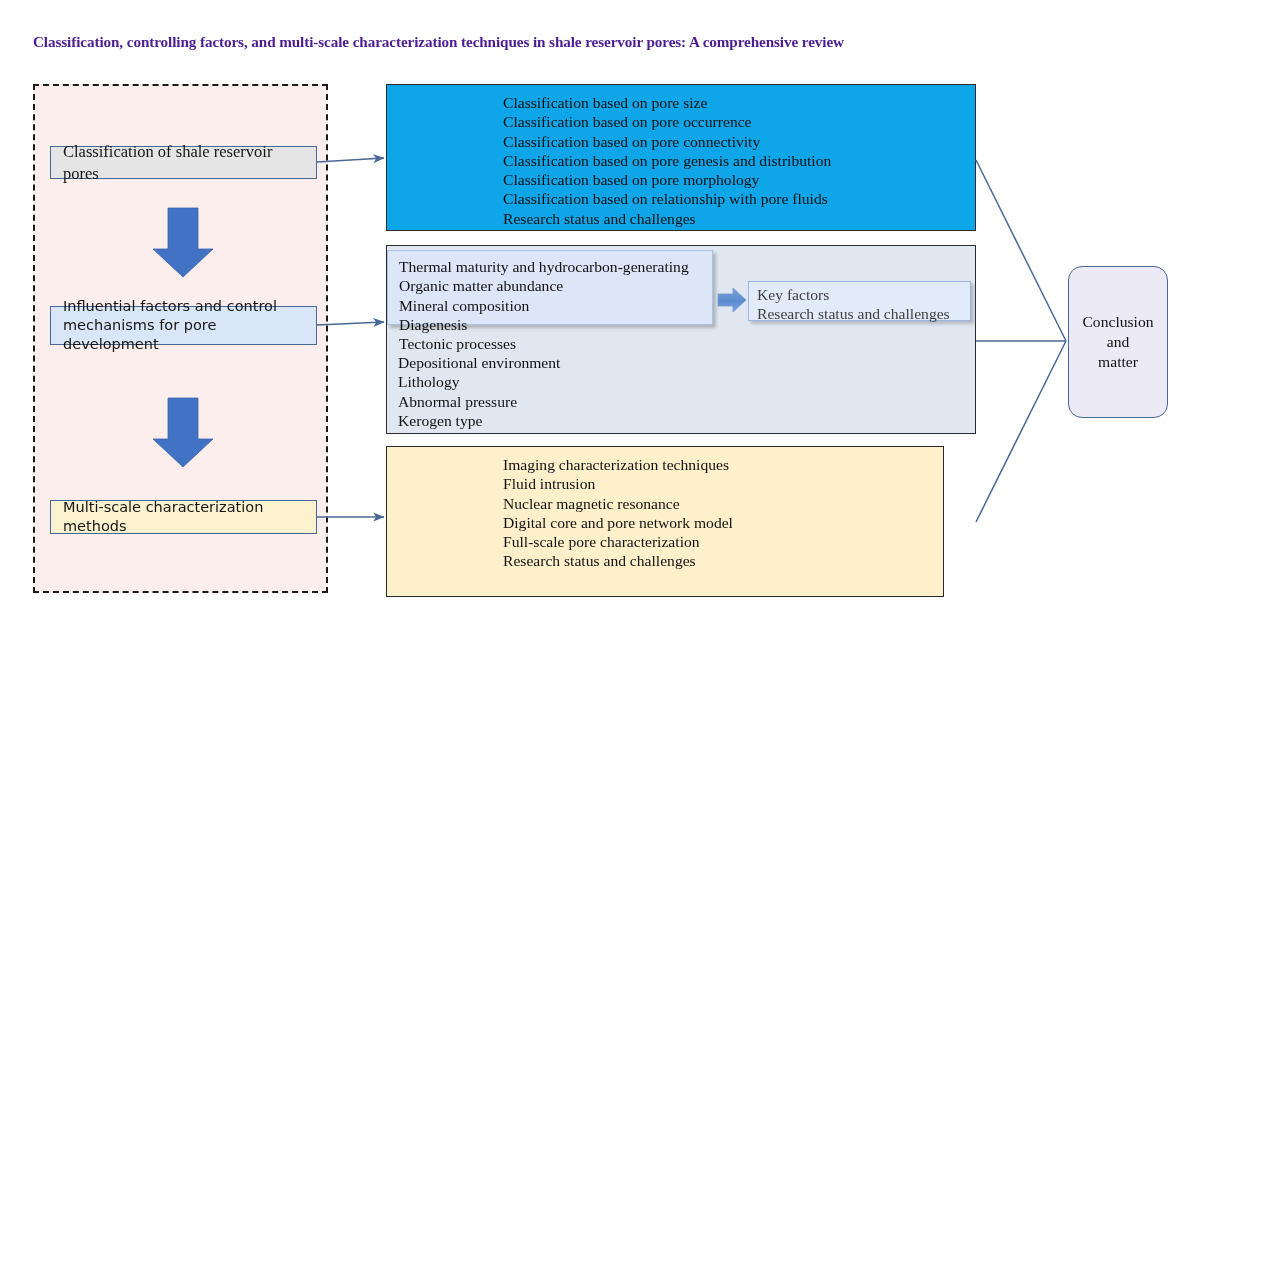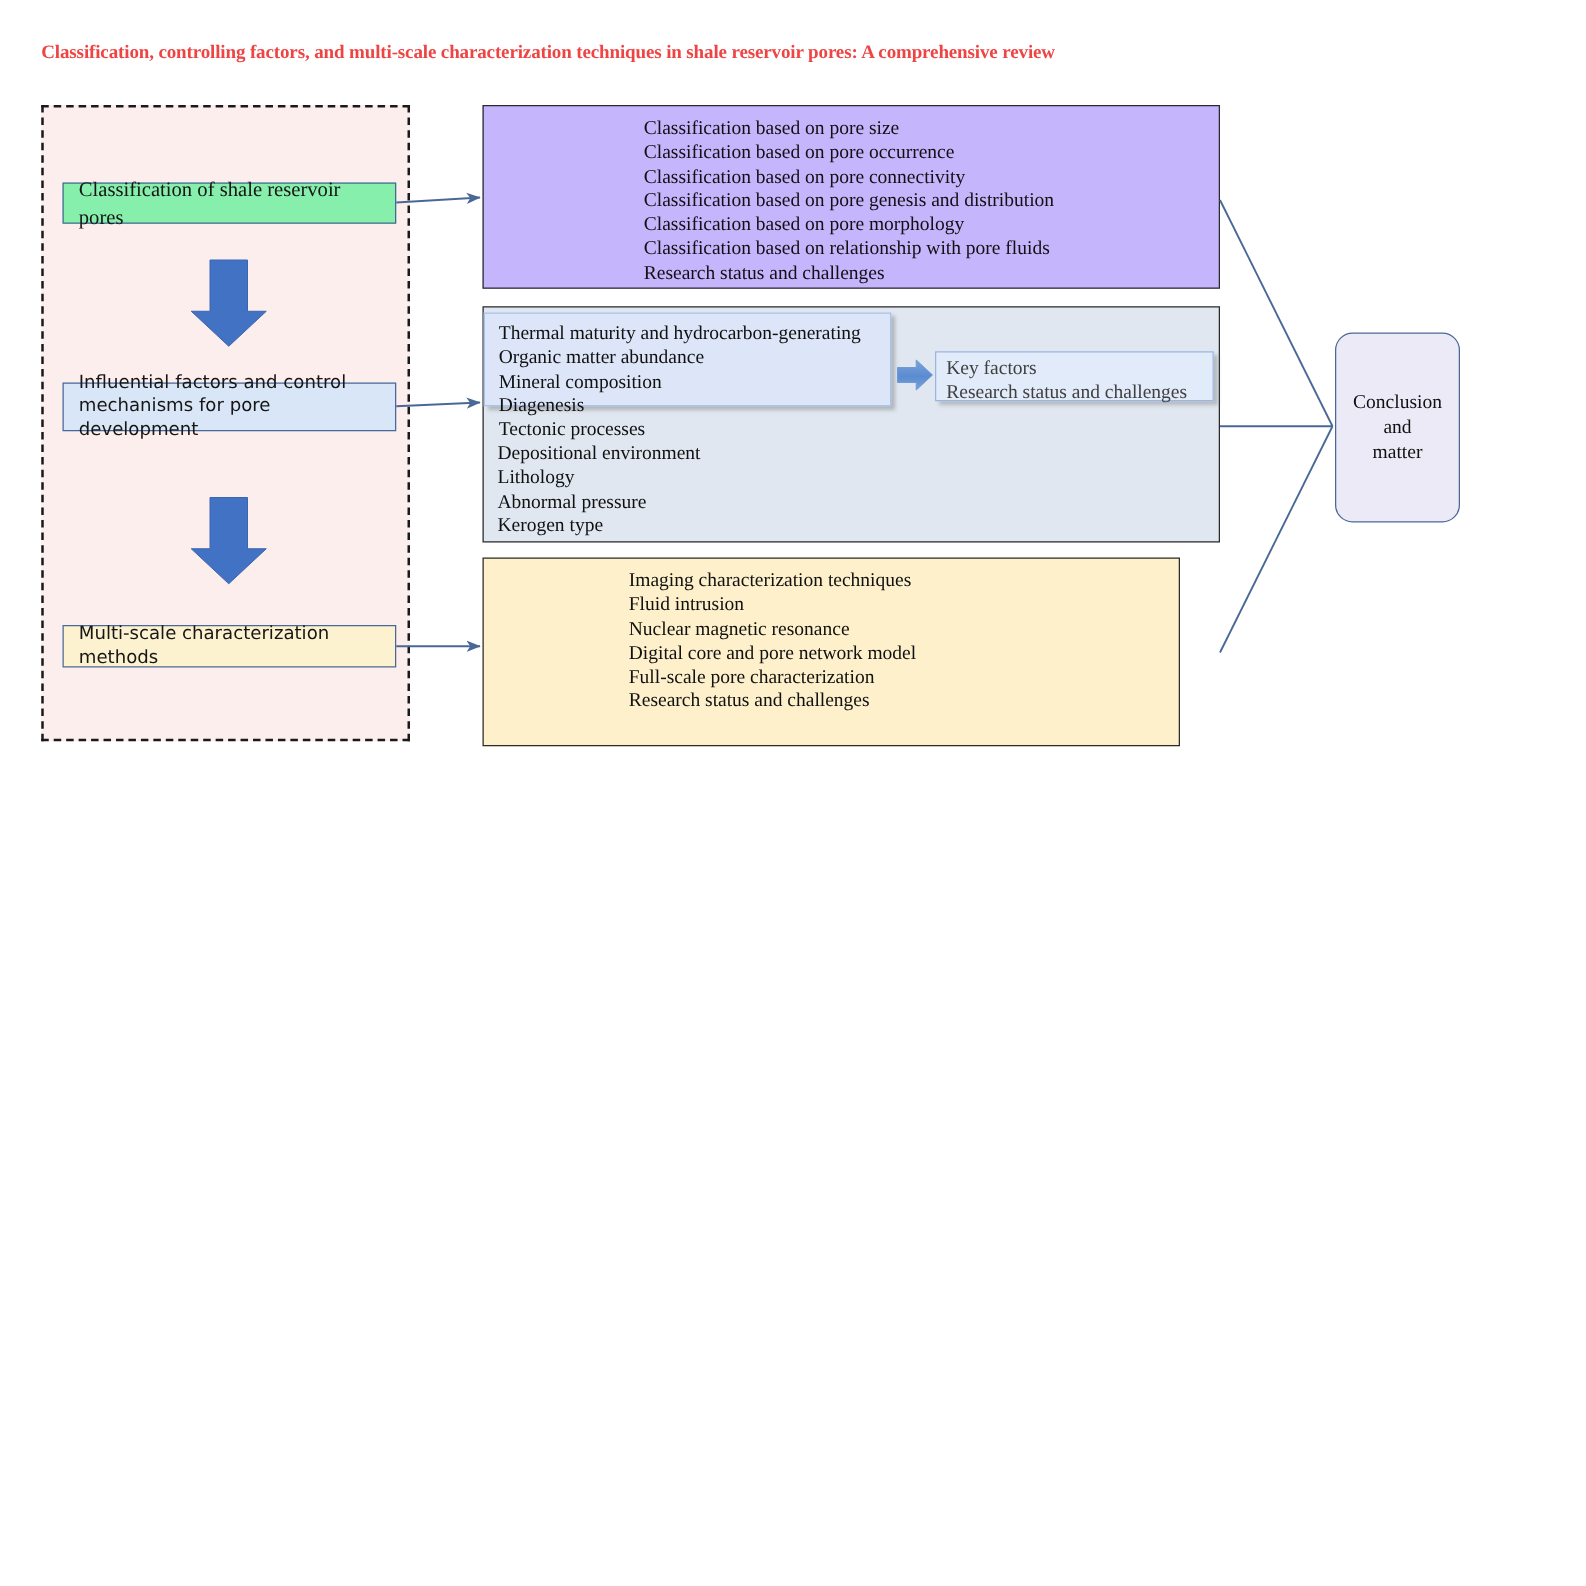--- a/index.html
+++ b/index.html
@@ -24,21 +24,21 @@
 
   .abs { position: absolute; }
 
   
   #page-title {
     left: 33px;
     top: 33px;
     font-family: "Liberation Serif", serif;
     font-weight: bold;
     font-size: 15.2px;
-    color: #ef4444;
+    color: #4c1d95;
     letter-spacing: -0.1px;
     white-space: nowrap;
   }
 
   
   #dashed-container {
     left: 33px;
     top: 84px;
     width: 295px;
     height: 509px;
@@ -55,21 +55,21 @@
     font-size: 14.5px;
     color: #161616;
     display: flex;
     align-items: center;
     padding: 0 12px;
     line-height: 1.32;
   }
   #stage-box-1 {
     left: 50px; top: 146px;
     width: 267px; height: 33px;
-    background: #86efac;
+    background: #e5e5e5;
     font-family: "Liberation Serif", serif;
     font-size: 16.5px;
     justify-content: center;
   }
   #stage-box-2 {
     left: 50px; top: 306px;
     width: 267px; height: 39px;
     background: #d9e6f7;
   }
   #stage-box-3 {
@@ -85,22 +85,21 @@
     border: 1.6px solid #2b2b2b;
     font-family: "Liberation Serif", serif;
     font-size: 15.6px;
     color: #111111;
     line-height: 19.3px;
     padding-top: 8px;
   }
   #green-box {
     left: 386px; top: 84px;
     width: 590px; height: 147px;
-    background: #c4b5fd;
-    padding-left: 12px;
+    background: #0ea5e9;
   }
   #blue-box {
     left: 386px; top: 245px;
     width: 590px; height: 189px;
     background: #e0e7f0;
     padding-top: 0;
   }
   #yellow-box {
     left: 386px; top: 446px;
     width: 558px; height: 151px;

